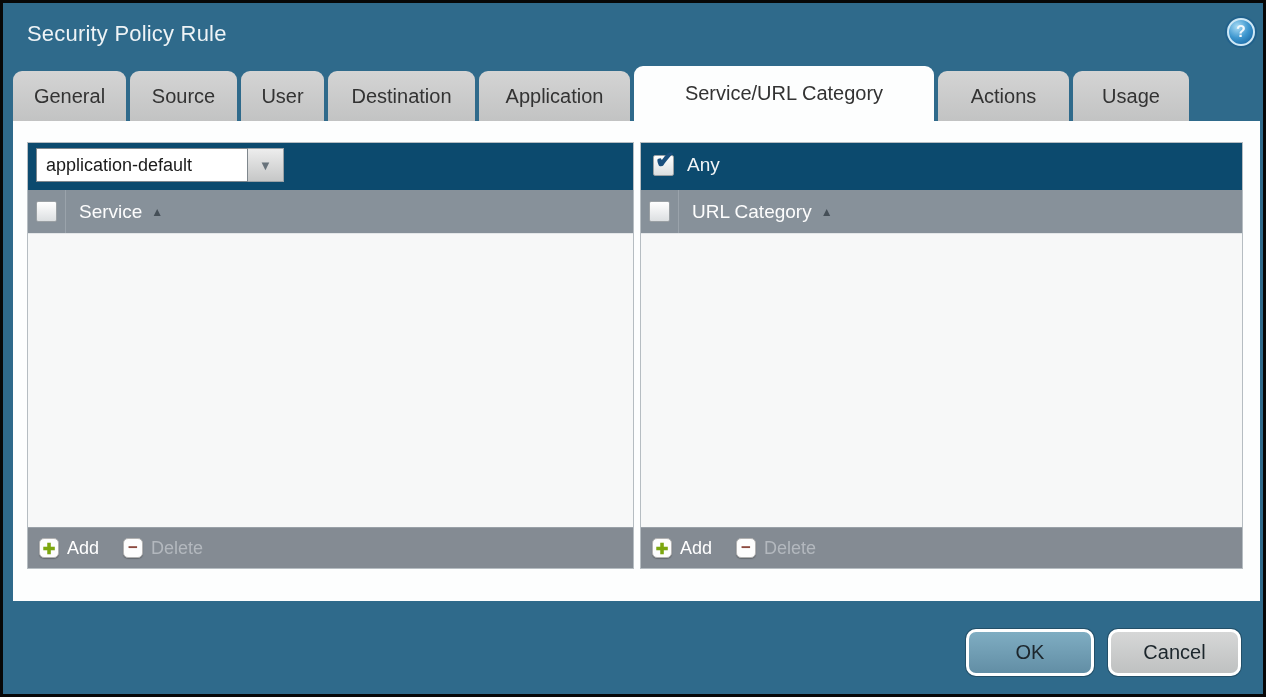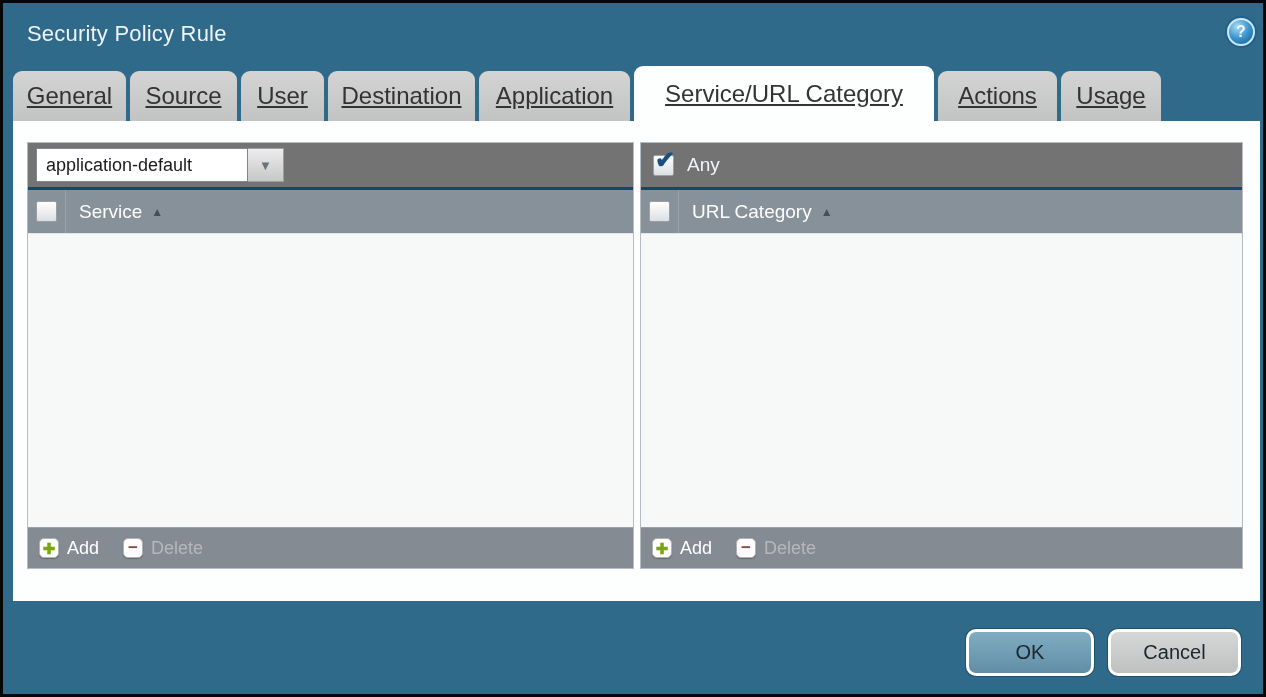--- a/index.html
+++ b/index.html
@@ -27,43 +27,43 @@
   .help span { color:#f2f9fd; font-weight:bold; font-size:16px; line-height:1; }
 
   
   .tabs {
     position:absolute; left:10px; top:63px; height:55px;
     display:flex; align-items:flex-end; gap:4px;
   }
   .tab {
     height:50px; border-radius:9px 9px 0 0;
     background:linear-gradient(#d4d4d4, #c2c3c3);
-    color:#333; font-size:24px;
-    display:flex; align-items:center; justify-content:center;
-    cursor:pointer; flex:0 0 auto;text-decoration:underline;
+    color:#333; font-size:20px;
+    display:flex; align-items:center; justify-content:center;
+    cursor:pointer; flex:0 0 auto;
   }
   .tab.active { height:55px; background:#fdfefe; }
   .tab.w0{width:113px}.tab.w1{width:107px}.tab.w2{width:83px}.tab.w3{width:147px}
-  .tab.w4{width:151px}.tab.w5{width:300px}.tab.w6{width:119px}.tab.w7{width:100px}
+  .tab.w4{width:151px}.tab.w5{width:300px}.tab.w6{width:131px}.tab.w7{width:116px}
 
   
   .content {
     position:absolute; left:10px; top:118px; width:1247px; height:480px;
     background:#fdfefe;
   }
   .panel {
     position:absolute; top:21px; height:427px;
     display:flex; flex-direction:column;
     border:1px solid #b6bdc2;
   }
   .panel.left  { left:14px;  width:607px; }
   .panel.right { left:627px; width:603px; }
 
   .ptoolbar {
-    height:44px; flex:0 0 44px; background:#737373;
+    height:44px; flex:0 0 44px; background:#0c4a6e;
     display:flex; align-items:center; padding:0 8px;
   }
 
   
   .combo { display:flex; height:34px; }
   .combo-input {
     width:212px; background:#fff; border:1px solid #7f878d;
     font-size:18px; color:#1a1a1a; line-height:32px; padding:0 9px;
     white-space:nowrap; overflow:hidden;
   }

